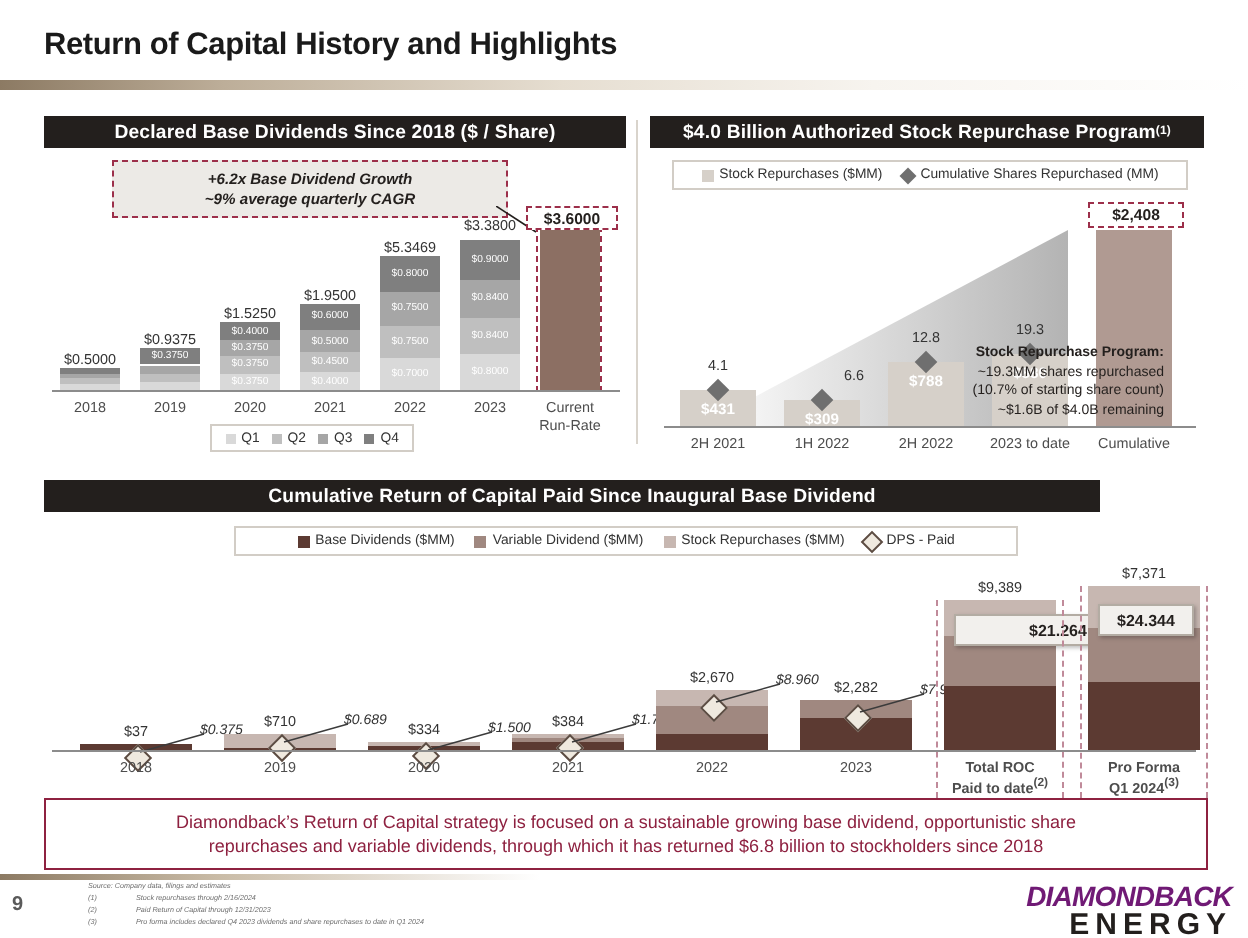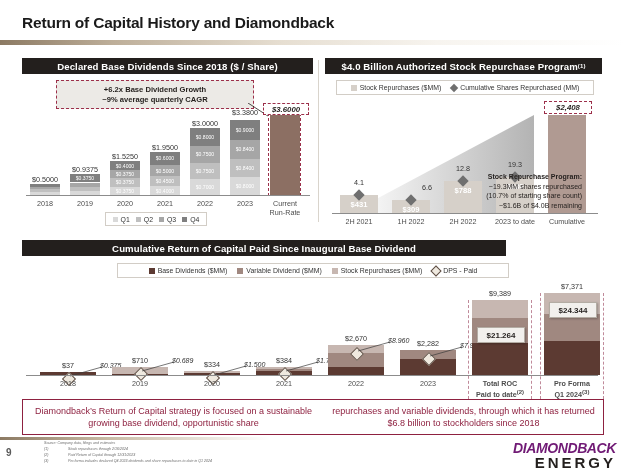--- a/index.html
+++ b/index.html
@@ -19,28 +19,28 @@
   .sup{font-size:6px;vertical-align:super;}
 
   
   #panelLeft{left:22px;top:58px;width:291px;height:168px;}
   #panelLeft .panel-hd{height:16px;width:291px;}
   
   #panelRight{left:325px;top:58px;width:277px;height:168px;}
   #panelRight .panel-hd{height:16px;width:277px;}
   
   #panelBottom{left:22px;top:240px;width:580px;height:152px;}
-  #panelBottom .panel-hd{height:16px;width:484px;}
+  #panelBottom .panel-hd{height:16px;width:528px;}
 
   .vdiv{position:absolute;left:318px;top:60px;width:1px;height:162px;background:#d9d4cc;}
 
   
   .growth-box{position:absolute;left:56px;top:80px;width:196px;height:27px;
     background:#eceae6;border:1.4px dashed #9c2f4a;display:flex;flex-direction:column;
-    align-items:center;justify-content:center;}
+    align-items:center;justify-content:center;font-style:italic;}
   .growth-box div{font-size:7.6px;font-weight:bold;color:#231f1d;line-height:10px;}
   .growth-leader{position:absolute;left:248px;top:103px;width:22px;height:14px;}
 
   
   .axis{position:absolute;background:#8c8c8c;height:1px;}
   .catlbl{position:absolute;font-size:7.2px;color:#4d4d4d;text-align:center;line-height:9px;}
   .vallbl{position:absolute;font-size:7.2px;color:#333;text-align:center;white-space:nowrap;}
   .seg{position:absolute;display:flex;align-items:center;justify-content:center;
        font-size:5.1px;color:#ffffff;overflow:hidden;}
   .bar{position:absolute;}
@@ -55,54 +55,54 @@
   
   .ramp{position:absolute;}
   .marker{position:absolute;width:8px;height:8px;background:#6f6f6f;transform:rotate(45deg);}
   .mk-lbl{position:absolute;font-size:7.2px;color:#333;text-align:center;white-space:nowrap;}
   .inbar{position:absolute;font-size:7.6px;font-weight:bold;color:#ffffff;white-space:nowrap;}
   .note{position:absolute;text-align:right;font-size:7px;color:#231f1d;line-height:9.6px;}
   .note b{font-weight:bold;}
 
   .dash-label{position:absolute;border:1.2px dashed #9c2f4a;background:#fff;
     font-size:7.8px;font-weight:bold;color:#231f1d;display:flex;align-items:center;
-    justify-content:center;white-space:nowrap;font-style:italic;}
+    justify-content:center;white-space:nowrap;}
   .dash-bar{position:absolute;border:1.3px dashed #9c2f4a;}
   .dash-cat{position:absolute;border-left:1.2px dashed #c08a9a;border-right:1.2px dashed #c08a9a;}
 
   
   .dps-lbl{position:absolute;font-size:7px;font-style:italic;color:#333;white-space:nowrap;}
   .box-lbl{position:absolute;background:#f2f0ed;border:1px solid #b3aca3;
     font-size:8px;font-weight:bold;color:#231f1d;display:flex;align-items:center;
     justify-content:center;box-shadow:1px 1px 2px rgba(0,0,0,.25);}
 
   
   .callout{position:absolute;left:22px;top:399px;width:580px;height:34px;
-    border:1.6px solid #8e2140;background:#ffffff;display:flex;flex-direction:row;
+    border:1.6px solid #8e2140;background:#ffffff;display:flex;flex-direction:column;
     align-items:center;justify-content:center;}
   .callout div{font-size:9px;color:#8e2140;line-height:12.4px;text-align:center;}
 
   
   .foot-rule{position:absolute;left:0;top:437px;width:270px;height:3px;
     background:linear-gradient(to right,#8c7a63 0%,#c9bba6 40%,#ffffff 100%);}
   .pagenum{position:absolute;left:6px;top:447px;font-size:10px;font-weight:bold;color:#5a5a5a;}
   .fn{position:absolute;font-size:3.6px;font-style:italic;color:#6e6e6e;line-height:5.2px;white-space:nowrap;}
   .fn-mark{position:absolute;font-size:3.6px;font-style:italic;color:#6e6e6e;}
 
   .logo{position:absolute;right:8px;top:440px;text-align:right;}
   .logo .l1{font-size:14px;font-weight:bold;font-style:italic;color:#701a75;letter-spacing:-0.4px;
     font-family:"Liberation Sans",sans-serif;}
   .logo .l2{font-size:15px;font-weight:bold;letter-spacing:3px;color:#231f1d;margin-top:-2px;}
 </style>
 </head>
 <body>
 
 <div class="slide">
 
-  <div class="title">Return of Capital History and Diamondback</div>
+  <div class="title">Return of Capital History and Highlights</div>
   <div class="title-rule"></div>
   <div class="title-rule2"></div>
 
   <div class="panel" id="panelLeft">
     <div class="panel-hd">Declared Base Dividends Since 2018 ($ / Share)</div>
   </div>
 
   <div class="growth-box">
     <div>+6.2x Base Dividend Growth</div>
     <div>~9% average quarterly CAGR</div>
@@ -133,21 +133,21 @@
       <div class="seg" style="left:150px;top:151.66666666666669px;width:30px;height:13.333333333333332px;background:#7f7f7f;">$0.6000</div>
       <div class="seg" style="left:150px;top:165.00000000000003px;width:30px;height:11.11111111111111px;background:#a6a6a6;">$0.5000</div>
       <div class="seg" style="left:150px;top:176.11111111111114px;width:30px;height:10px;background:#bfbfbf;">$0.4500</div>
       <div class="seg" style="left:150px;top:186.11111111111114px;width:30px;height:8.88888888888889px;background:#d9d9d9;">$0.4000</div>
       <div class="vallbl" style="left:141px;top:142.66666666666669px;width:48px;">$1.9500</div>
       <div class="catlbl" style="left:140px;top:199px;width:50px;">2021</div>
       <div class="seg" style="left:190px;top:128.33333333333334px;width:30px;height:17.77777777777778px;background:#7f7f7f;">$0.8000</div>
       <div class="seg" style="left:190px;top:146.11111111111111px;width:30px;height:16.666666666666664px;background:#a6a6a6;">$0.7500</div>
       <div class="seg" style="left:190px;top:162.77777777777777px;width:30px;height:16.666666666666664px;background:#bfbfbf;">$0.7500</div>
       <div class="seg" style="left:190px;top:179.44444444444443px;width:30px;height:15.555555555555554px;background:#d9d9d9;">$0.7000</div>
-      <div class="vallbl" style="left:181px;top:119.33333333333334px;width:48px;">$3.0000</div>
+      <div class="vallbl" style="left:181px;top:119.33333333333334px;width:48px;">$5.3469</div>
       <div class="catlbl" style="left:180px;top:199px;width:50px;">2022</div>
       <div class="seg" style="left:230px;top:119.88888888888889px;width:30px;height:20px;background:#7f7f7f;">$0.9000</div>
       <div class="seg" style="left:230px;top:139.88888888888889px;width:30px;height:18.666666666666664px;background:#a6a6a6;">$0.8400</div>
       <div class="seg" style="left:230px;top:158.55555555555554px;width:30px;height:18.666666666666664px;background:#bfbfbf;">$0.8400</div>
       <div class="seg" style="left:230px;top:177.2222222222222px;width:30px;height:17.77777777777778px;background:#d9d9d9;">$0.8000</div>
       <div class="vallbl" style="left:221px;top:108px;width:48px;">$3.3800</div>
       <div class="catlbl" style="left:220px;top:199px;width:50px;">2023</div>
       <div class="bar" style="left:270px;top:115px;width:30px;height:80px;background:#8c6f63;"></div>
       <div class="dash-bar" style="left:268px;top:113px;width:31.4px;height:81.4px;"></div>
       <div class="dash-label" style="left:263px;top:103px;width:44px;height:10px;">$3.6000</div>
@@ -312,21 +312,21 @@
       <div class="" style="position:absolute;left:424px;top:353.61348528015196px;width:8px;height:8px;background:#efe9df;border:1px solid #5c4c43;transform:rotate(45deg);"></div>
       <div class="dps-lbl" style="left:460px;top:341.61348528015196px;">$7.990</div>
       <svg style="position:absolute;left:428px;top:345.61348528015196px;width:36px;height:12px;">
         <line x1="2" y1="10" x2="34" y2="1" stroke="#3b3b3b" stroke-width="0.7"></line>
       </svg>
       <div class="catlbl" style="left:390px;top:379px;width:76px;">2023</div>
       <div class="seg" style="left:472px;top:299.61918328584994px;width:56px;height:18.455840455840455px;background:#c7b7b1;"></div>
       <div class="seg" style="left:472px;top:318.0750237416904px;width:56px;height:25.141771808438474px;background:#a08880;"></div>
       <div class="seg" style="left:472px;top:343.2167955501289px;width:56px;height:31.783204449871114px;background:#5c3a32;"></div>
       <div class="vallbl" style="left:462px;top:288.61918328584994px;width:76px;">$9,389</div>
-      <div class="box-lbl" style="left:477px;top:327px;width:46px;height:14px;">$21.264</div>
+      <div class="box-lbl" style="left:477px;top:307px;width:46px;height:14px;padding-left:28px;">$21.264</div>
       <div class="dash-cat" style="left:468px;top:299.61918328584994px;width:62px;height:99.38081671415004px;"></div>
       <div class="catlbl" style="left:462px;top:379px;width:76px;font-weight:bold;">Total ROC<br>Paid to date<span class="sup">(2)</span></div>
       <div class="seg" style="left:544px;top:293px;width:56px;height:21.370506037172706px;background:#c7b7b1;"></div>
       <div class="seg" style="left:544px;top:314.37050603717273px;width:56px;height:26.14299280965948px;background:#a08880;"></div>
       <div class="seg" style="left:544px;top:340.5134988468322px;width:56px;height:34.48650115316782px;background:#5c3a32;"></div>
       <div class="vallbl" style="left:534px;top:282px;width:76px;">$7,371</div>
       <div class="box-lbl" style="left:549px;top:302px;width:46px;height:14px;">$24.344</div>
       <div class="dash-cat" style="left:540px;top:293px;width:62px;height:106px;"></div>
       <div class="catlbl" style="left:534px;top:379px;width:76px;font-weight:bold;">Pro Forma<br>Q1 2024<span class="sup">(3)</span></div>
     </div>

